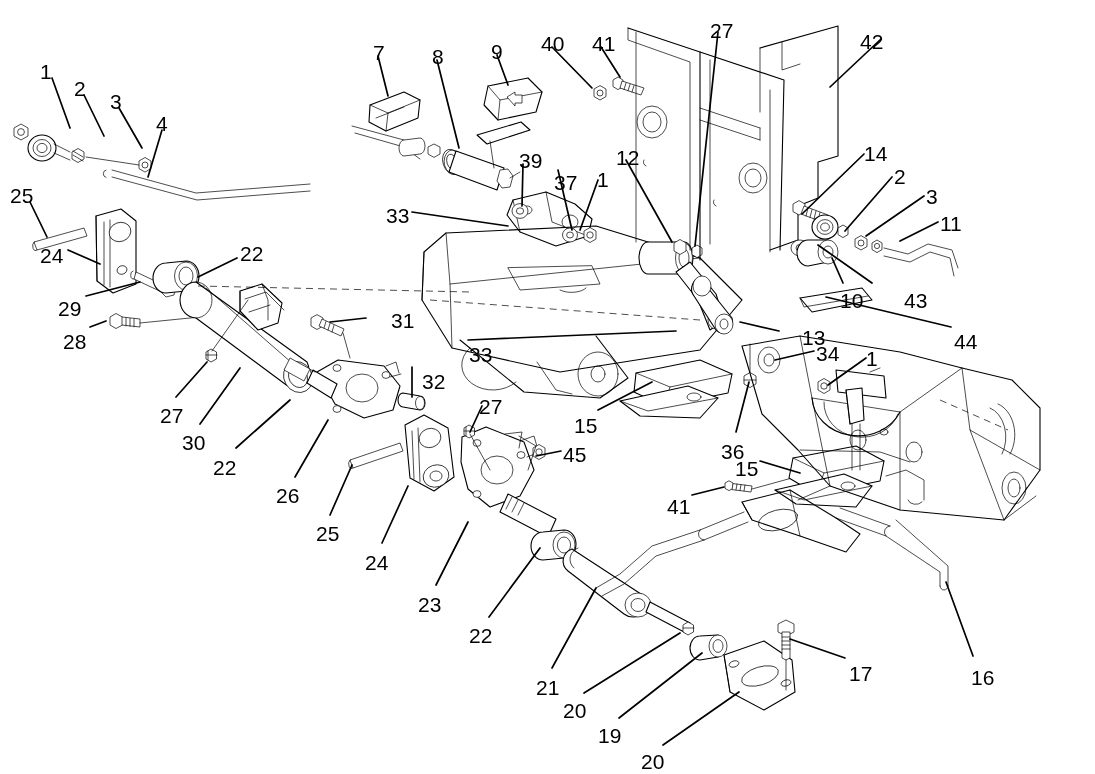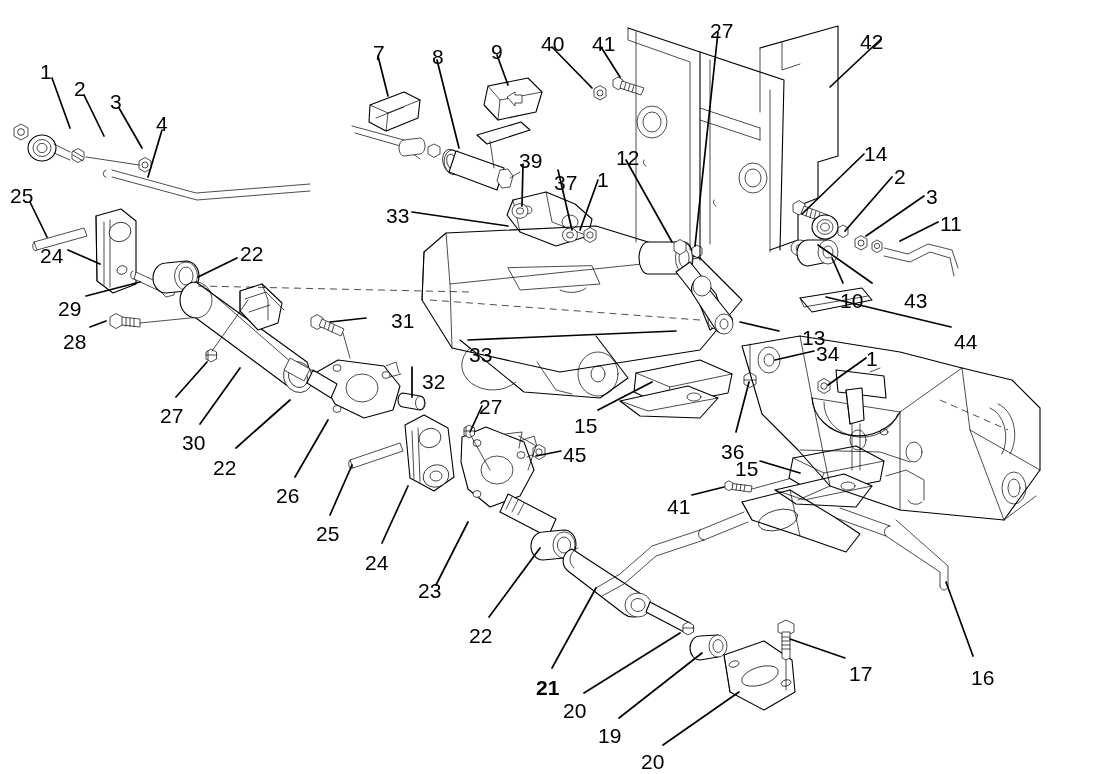--- a/index.html
+++ b/index.html
@@ -545,23 +545,23 @@
       <div class="callout" style="left: 63px; top: 331px;">28</div>
       <div class="callout" style="left: 160px; top: 405px;">27</div>
       <div class="callout" style="left: 182px; top: 432px;">30</div>
       <div class="callout" style="left: 213px; top: 457px;">22</div>
       <div class="callout" style="left: 240px; top: 243px;">22</div>
       <div class="callout" style="left: 276px; top: 485px;">26</div>
       <div class="callout" style="left: 371px; top: 310px; margin-left: 20px;">31</div>
       <div class="callout" style="left: 402px; top: 371px; margin-left: 20px;">32</div>
       <div class="callout" style="left: 316px; top: 523px;">25</div>
       <div class="callout" style="left: 365px; top: 552px;">24</div>
-      <div class="callout" style="left: 418px; top: 580px;">23</div>
+      <div class="callout" style="left: 418px; top: 594px;">23</div>
       <div class="callout" style="left: 469px; top: 625px;">22</div>
-      <div class="callout" style="left: 536px; top: 677px; font-weight: bold;">21</div>
+      <div class="callout" style="left: 536px; top: 677px;">21</div>
       <div class="callout" style="left: 563px; top: 700px;">20</div>
       <div class="callout" style="left: 598px; top: 725px;">19</div>
       <div class="callout" style="left: 641px; top: 751px;">20</div>
       <div class="callout" style="left: 849px; top: 663px;">17</div>
       <div class="callout" style="left: 971px; top: 667px;">16</div>
       <div class="callout" style="left: 667px; top: 496px;">41</div>
       <div class="callout" style="left: 735px; top: 458px;">15</div>
       <div class="callout" style="left: 574px; top: 415px;">15</div>
       <div class="callout" style="left: 563px; top: 444px;">45</div>
       <div class="callout" style="left: 721px; top: 441px;">36</div>

